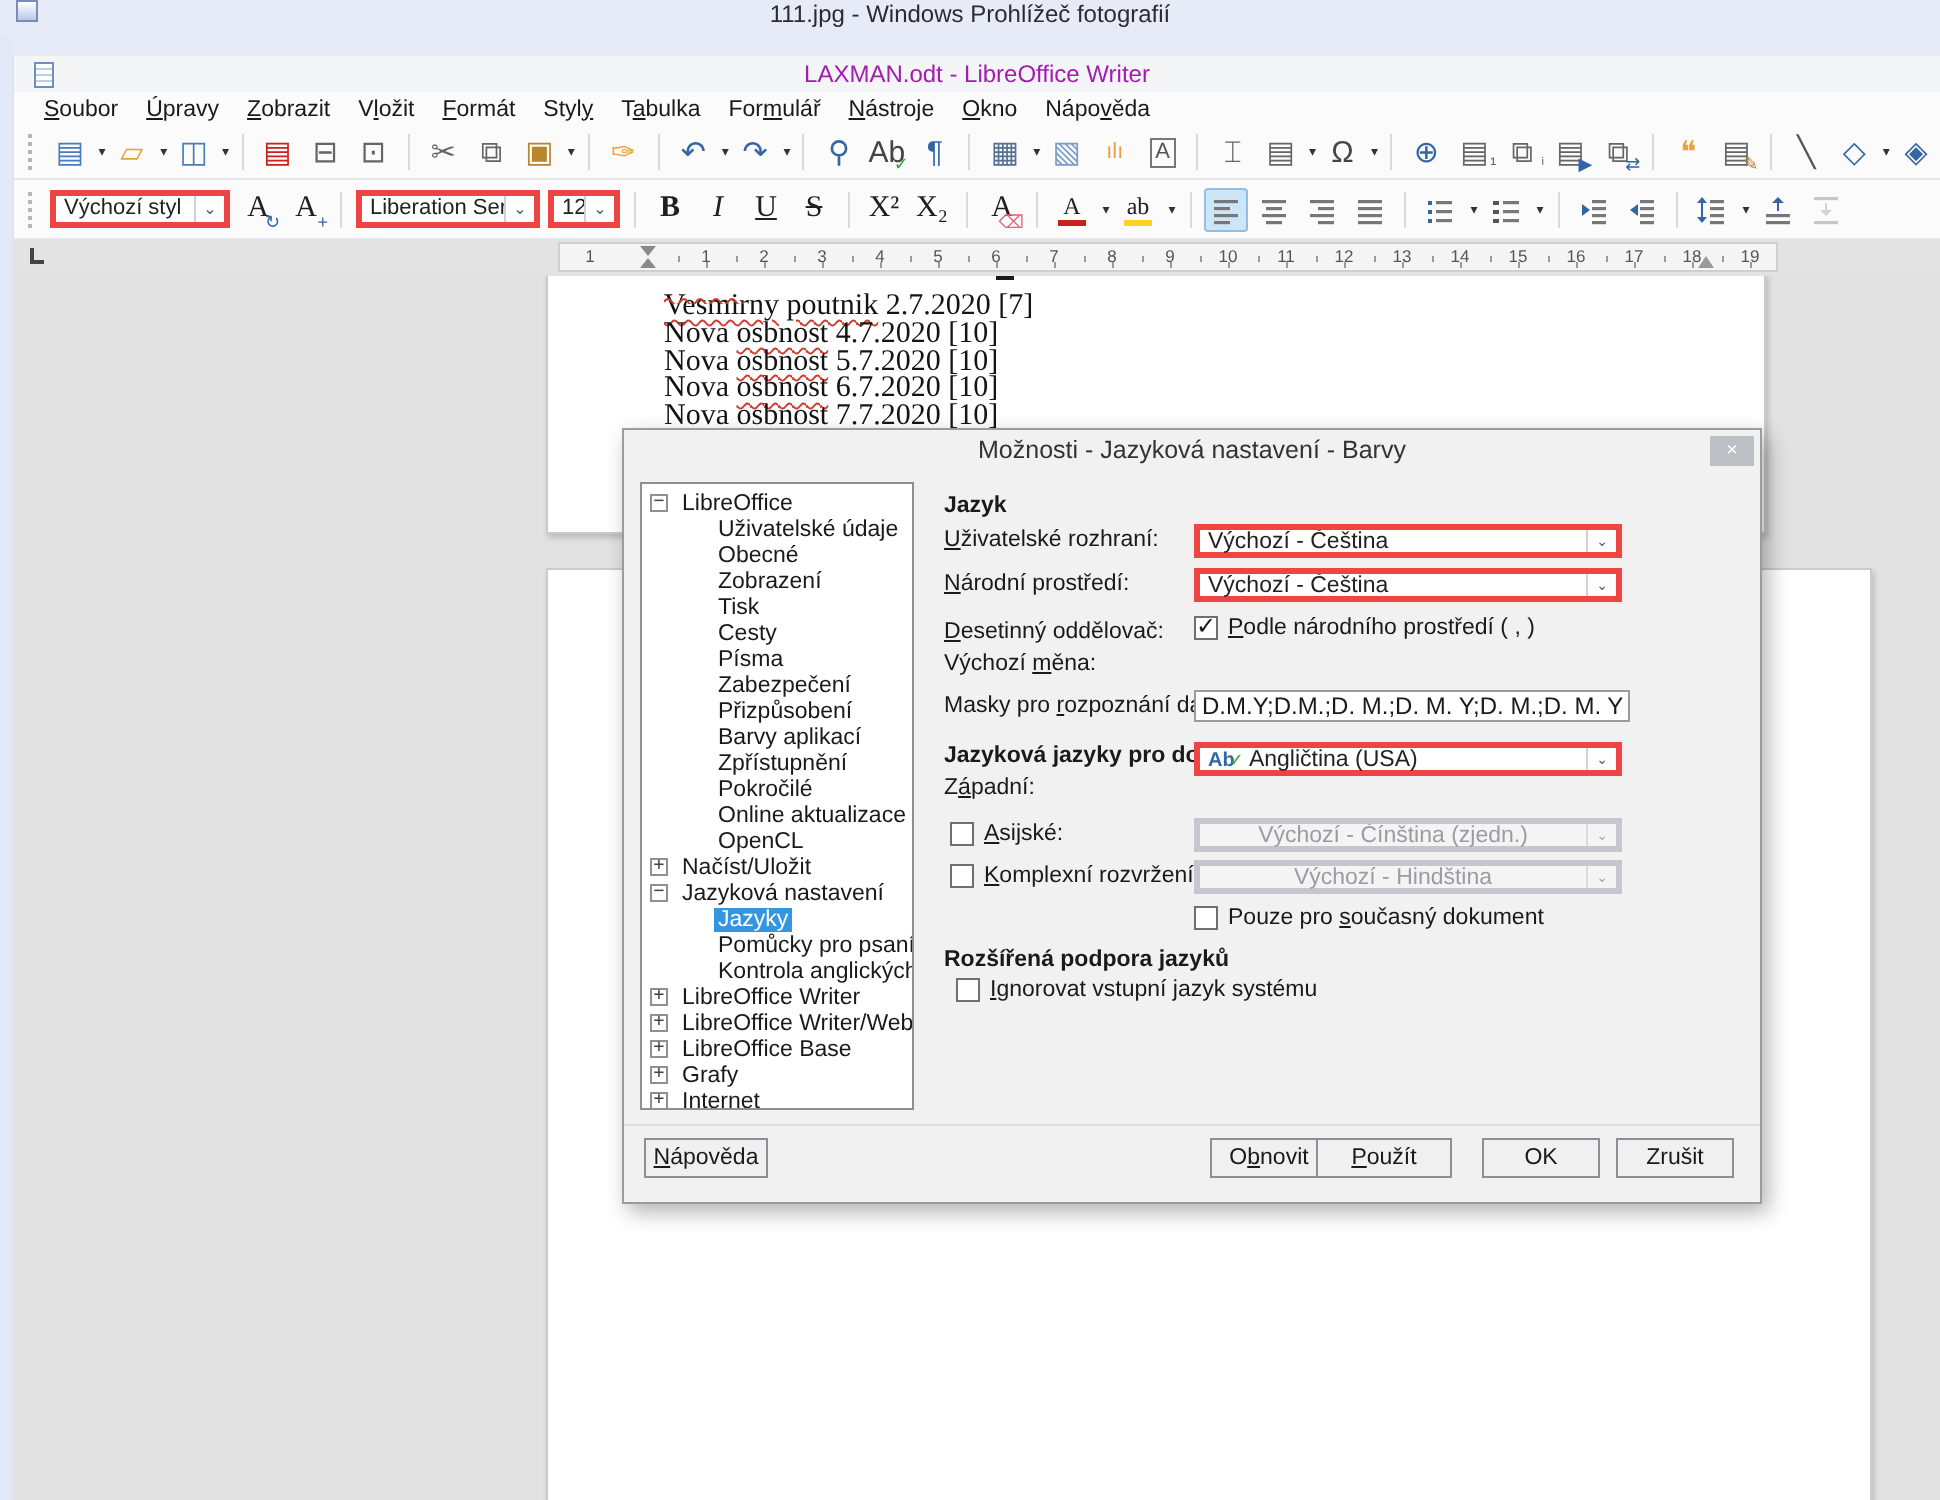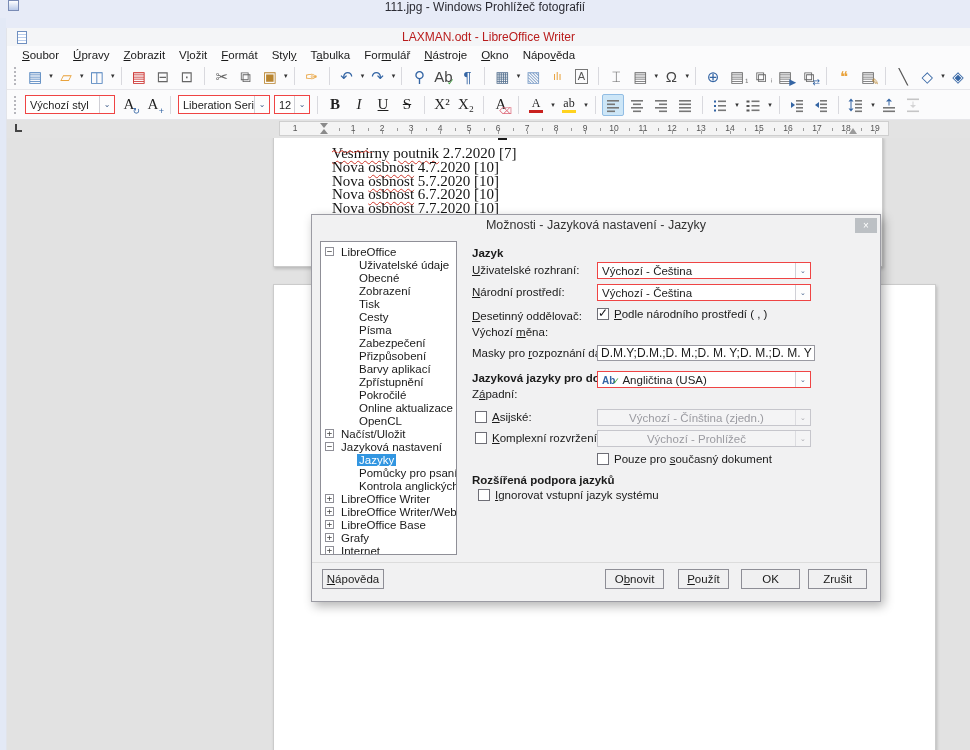--- a/index.html
+++ b/index.html
@@ -13,21 +13,21 @@
                border-bottom:1px solid #ccd2e3;display:flex;align-items:flex-start}
   .pv-title{position:absolute;left:0;right:0;text-align:center;font-size:12px;color:#2b2b33}
   .pv-icon{margin-left:8px;width:11px;height:11px;border:1px solid #7a8bb5;
            background:linear-gradient(#ffffff,#b9c9e8);z-index:1}
   .pv-strip{position:absolute;left:0;top:18px;bottom:0;width:6px;background:#e3e9f6}
 
   
   .lo-window{position:absolute;left:6px;top:28px;right:0;bottom:0;background:#fbfbfc;
              display:flex;flex-direction:column;border-left:1px solid #e2e4ea}
   .lo-titlebar{height:18px;background:#f4f5f7;position:relative;display:flex;align-items:center;flex:none}
-  .lo-title{position:absolute;left:0;right:0;text-align:center;font-size:12px;color:#b91c1c}
+  .lo-title{position:absolute;left:0;right:0;text-align:center;font-size:12px;color:#a21caf}
   .lo-icon{margin-left:10px;width:10px;height:13px;border:1px solid #6f8fc0;z-index:1;
            background:repeating-linear-gradient(#ffffff 0 2px,#b9cdec 2px 3px)}
 
   .menubar{height:17px;display:flex;align-items:center;padding-left:8px;background:#fbfbfc;
            font-size:11.5px;color:#1a1a1a;flex:none}
   .menu-item{padding:1px 7px;white-space:nowrap}
 
   .toolbar{display:flex;align-items:center;background:#fbfbfc;border-bottom:1px solid #e6e6ea;
            padding-left:4px;flex:none}
   .tb-std{height:27px}
@@ -41,21 +41,21 @@
   .tbtn .sub{position:absolute;right:-1px;bottom:-1px;font-size:9px;line-height:1}
   .dd{font-size:7px;color:#333;margin-left:1px;width:8px;text-align:center}
   .active-btn{background:#cde6f7;border:1px solid #92bde4}
   .disabled{opacity:.4}
   .ltr{font-family:"Liberation Serif",serif;font-size:15px;color:#1f1f1f;line-height:1}
   .db{font-weight:bold}.di{font-style:italic}.du{text-decoration:underline}.ds{text-decoration:line-through}
   .colv{flex-direction:column;justify-content:flex-end;padding-bottom:2px}
   .colv .ltr{font-size:12px}
   .cbar{width:14px;height:3px;margin-top:1px}
 
-  .combo{display:flex;align-items:center;height:19px;background:#fff;border:1px solid #ef4444;
+  .combo{display:flex;align-items:flex-start;height:19px;background:#fff;border:3px solid #ef4444;
          font-size:11px;color:#222;margin:0 2px}
   .combo .ctext{flex:1;padding:0 4px;white-space:nowrap;overflow:hidden}
   .combo .carrow{width:15px;align-self:stretch;border-left:1px solid #d0d0d6;display:flex;
                  align-items:center;justify-content:center;font-size:8px;color:#44618c;background:#fdfdfd}
 
   
   .rulerrow{height:18px;background:#e3e3e3;position:relative;flex:none}
   .corner-l{position:absolute;left:8px;top:4px;width:7px;height:8px;
             border-left:2px solid #444;border-bottom:2px solid #444}
   .ruler{position:absolute;left:272px;top:1px;width:610px;height:15px;background:#f4f4f4;
@@ -522,21 +522,21 @@
             <div class="docline"><span>Nova </span><span class="mis">osbnost</span><span> 4.7.2020 [10]</span></div>
             <div class="docline"><span>Nova </span><span class="mis">osbnost</span><span> 5.7.2020 [10]</span></div>
             <div class="docline"><span>Nova </span><span class="mis">osbnost</span><span> 6.7.2020 [10]</span></div>
             <div class="docline"><span>Nova </span><span class="mis">osbnost</span><span> 7.7.2020 [10]</span></div>
           </div>
       </div>
 
       <div class="page page2"></div>
 
       <div class="dialog">
-        <div class="dlg-title">Možnosti - Jazyková nastavení - Jazyky</div>
+        <div class="dlg-title">Možnosti - Jazyková nastavení - Barvy</div>
         <div class="dlg-close">×</div>
 
         <div class="tree" id="dlg-tree">
             <div class="trow">
               <span class="texp">−</span>
               <span class="tlab">LibreOffice</span>
             </div>
             <div class="trow lvl1">
               <span class="tlab">Uživatelské údaje</span>
             </div>
@@ -655,38 +655,38 @@
         <span class="combo fcombo dis" style="top:194px">
           <span class="ctext">Výchozí - Čínština (zjedn.)</span>
           <span class="carrow">⌄</span>
         </span>
 
         <div class="cbrow" style="left:163px;top:217px">
           <span class="cb"></span>
           <span><u>K</u>omplexní rozvržení textu:</span>
         </div>
         <span class="combo fcombo dis" style="top:215px">
-          <span class="ctext">Výchozí - Prohlížeč</span>
+          <span class="ctext">Výchozí - Hindština</span>
           <span class="carrow">⌄</span>
         </span>
 
         <div class="cbrow" style="left:285px;top:238px">
           <span class="cb"></span>
           <span>Pouze pro <u>s</u>oučasný dokument</span>
         </div>
 
         <div class="fheader" style="top:259px">Rozšířená podpora jazyků</div>
         <div class="cbrow" style="left:166px;top:274px">
           <span class="cb"></span>
           <span><u>I</u>gnorovat vstupní jazyk systému</span>
         </div>
 
         <div class="dlg-btnsep"></div>
         <div class="dbtn" style="left:10px;width:62px"><u>N</u>ápověda</div>
         <div class="dbtn" style="left:293px;width:59px">O<u>b</u>novit</div>
-        <div class="dbtn" style="left:366px;width:51px"><u>P</u>oužít</div>
+        <div class="dbtn" style="left:346px;width:68px"><u>P</u>oužít</div>
         <div class="dbtn" style="left:429px;width:59px">OK</div>
         <div class="dbtn" style="left:496px;width:59px">Zrušit</div>
       </div>
 
     </div>
   </div>
 </div>
 
 </body></html>

